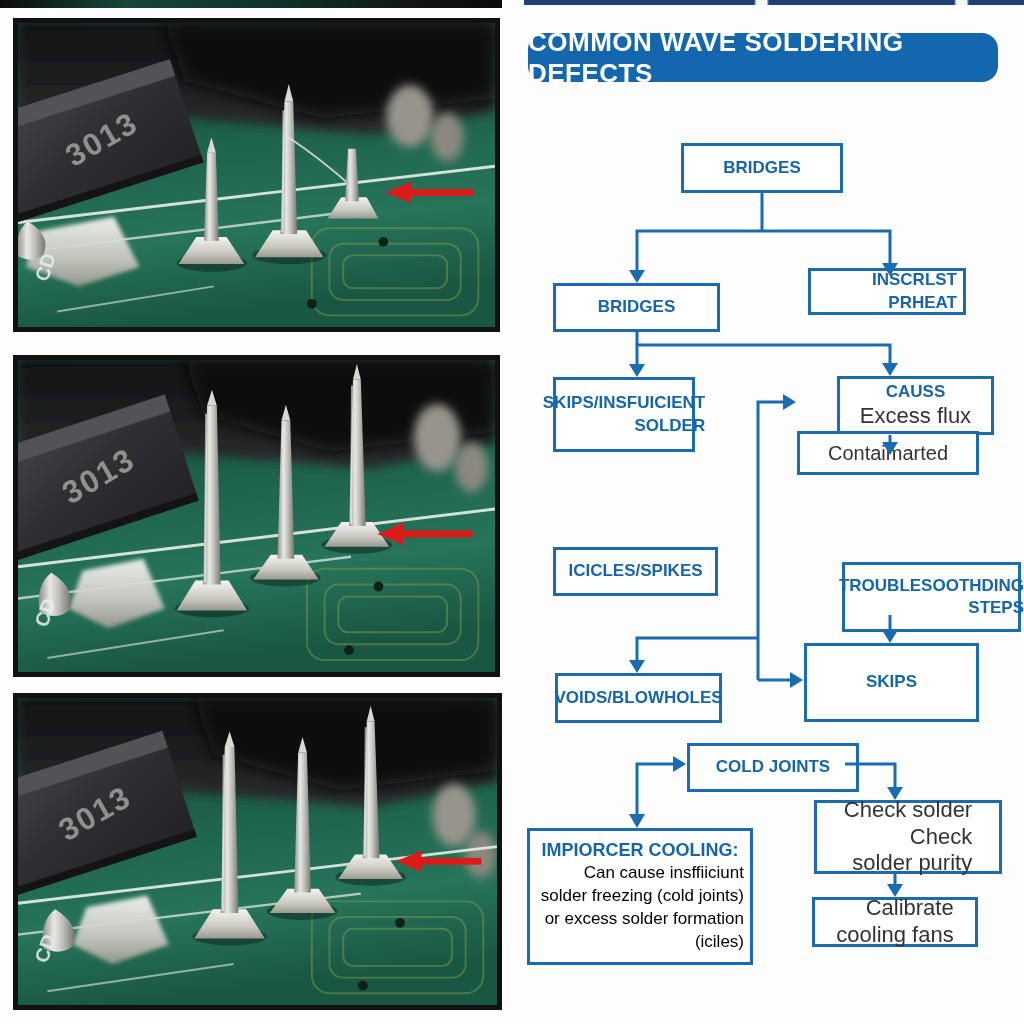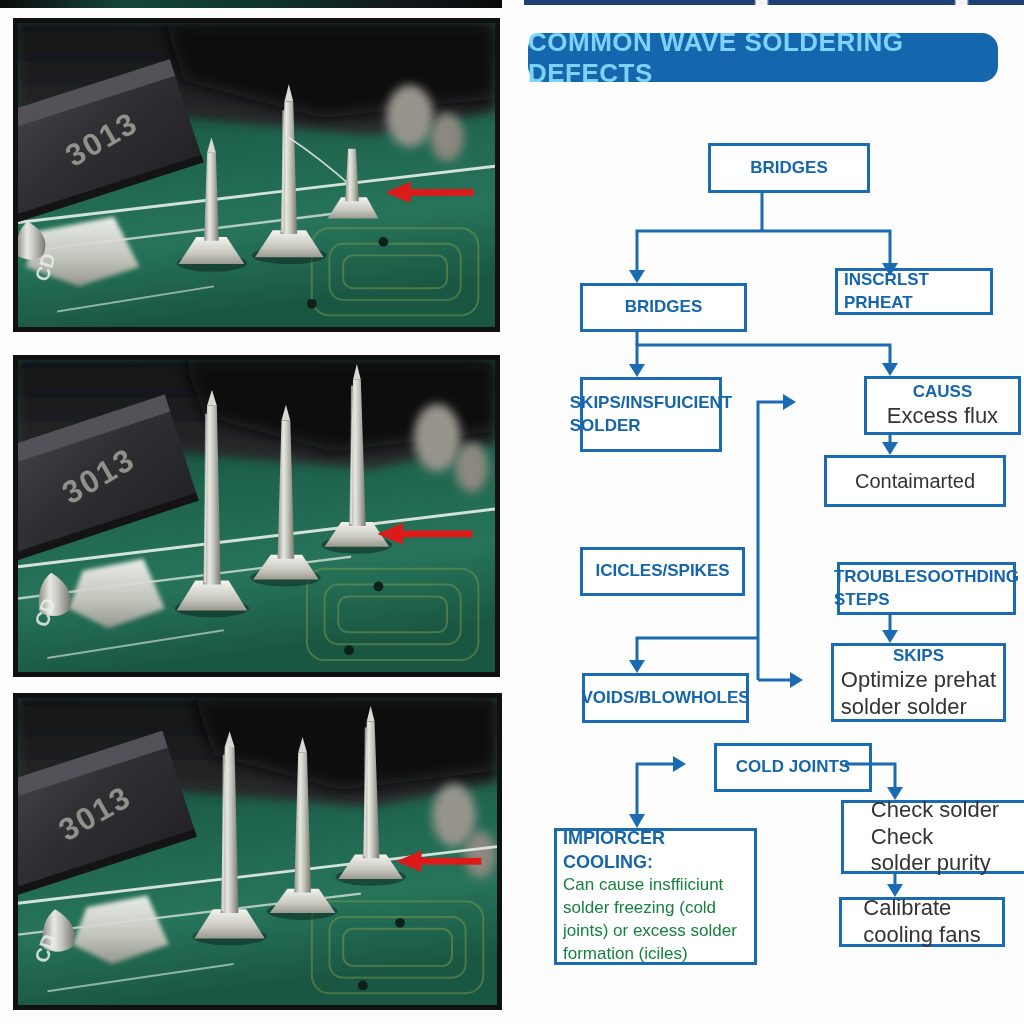--- a/index.html
+++ b/index.html
@@ -14,32 +14,32 @@
   #strip-right{left:524px;width:500px;height:5px;
     background:linear-gradient(90deg,#1d4076 0%,#1d4076 46%,#f5f5f5 46.5%,#f5f5f5 48.5%,#1d4076 49%,#1d4076 86%,#f5f5f5 86.5%,#f5f5f5 88.5%,#1d4076 89%,#1d4076 100%);}
   .photo{position:absolute;border:5px solid #111;box-sizing:border-box;background:#1a3a2e;}
   .photo svg{display:block;width:100%;height:100%;}
   #photo1{left:13px;top:18px;width:487px;height:314px;}
   #photo2{left:13px;top:355px;width:487px;height:322px;}
   #photo3{left:13px;top:693px;width:489px;height:317px;}
 
   .fc-title{
     position:absolute;left:528px;top:33px;width:470px;height:49px;
-    background:#1467ad;border-radius:16px;color:#7dd3fc;
+    background:#1467ad;border-radius:16px;color:#ffffff;
     display:flex;align-items:center;justify-content:center;
     font-weight:bold;font-size:26px;letter-spacing:.5px;box-sizing:border-box;
   }
   .fc-box{
     position:absolute;border:3px solid #1b6bb2;background:#fff;box-sizing:border-box;
     display:flex;flex-direction:column;align-items:center;justify-content:center;
-    text-align:left;padding:2px 6px;margin-left:27px;
+    text-align:right;padding:2px 6px;
   }
   .fc-label{color:#1565ad;font-weight:bold;font-size:17px;line-height:1.3;}
   .fc-body{color:#333333;font-size:22px;line-height:1.22;}
-  .fc-body-sm{color:#15803d;font-size:17px;line-height:1.35;}
+  .fc-body-sm{color:#000000;font-size:17px;line-height:1.35;}
   .ln{display:block;}
   #connectors{position:absolute;left:0;top:0;pointer-events:none;}
 </style>
 </head>
 <body>
 
 <div id="strip-left" class="strip"></div>
 <div id="strip-right" class="strip"></div>
 
 <div id="photo1" class="photo">
@@ -255,52 +255,48 @@
     <span class="ln">SKIPS/INSFUICIENT</span>
     <span class="ln">SOLDER</span>
   </div>
 </div>
 
 <div class="fc-box" style="left:837px;top:376px;width:157px;height:59px">
   <div class="fc-label">CAUSS</div>
   <div class="fc-body">Excess flux</div>
 </div>
 
-<div class="fc-box" style="left:797px;top:455px;width:182px;height:52px">
+<div class="fc-box" style="left:797px;top:431px;width:182px;height:44px">
   <div class="fc-body" style="font-size:20px">Contaimarted</div>
 </div>
 
 <div class="fc-box" style="left:553px;top:547px;width:165px;height:49px">
   <div class="fc-label">ICICLES/SPIKES</div>
 </div>
 
-<div class="fc-box" style="left:810px;top:562px;width:179px;height:53px">
+<div class="fc-box" style="left:842px;top:562px;width:179px;height:70px">
   <div class="fc-label">
     <span class="ln">TROUBLESOOTHDING</span>
     <span class="ln">STEPS</span>
   </div>
 </div>
 
 <div class="fc-box" style="left:555px;top:673px;width:167px;height:50px">
   <div class="fc-label">VOIDS/BLOWHOLES</div>
 </div>
 
 <div class="fc-box" style="left:804px;top:643px;width:175px;height:79px">
   <div class="fc-label">SKIPS</div>
-  <div class="fc-body">
-    <span class="ln">Optimize prehat</span>
-    <span class="ln">solder solder</span>
-  </div>
-</div>
-
-<div class="fc-box" style="left:687px;top:743px;width:158px;height:49px">
+</div>
+
+<div class="fc-box" style="left:687px;top:743px;width:172px;height:49px">
   <div class="fc-label">COLD JOINTS</div>
 </div>
 
-<div class="fc-box" style="left:527px;top:828px;width:203px;height:137px">
+<div class="fc-box" style="left:527px;top:828px;width:226px;height:137px">
   <div class="fc-label" style="font-size:18px">IMPIORCER COOLING:</div>
   <div class="fc-body-sm">Can cause insffiiciunt solder freezing (cold joints) or excess solder formation (iciles)</div>
 </div>
 
 <div class="fc-box" style="left:814px;top:800px;width:188px;height:74px">
   <div class="fc-body">
     <span class="ln">Check solder</span>
     <span class="ln">Check</span>
     <span class="ln">solder purity</span>
   </div>

